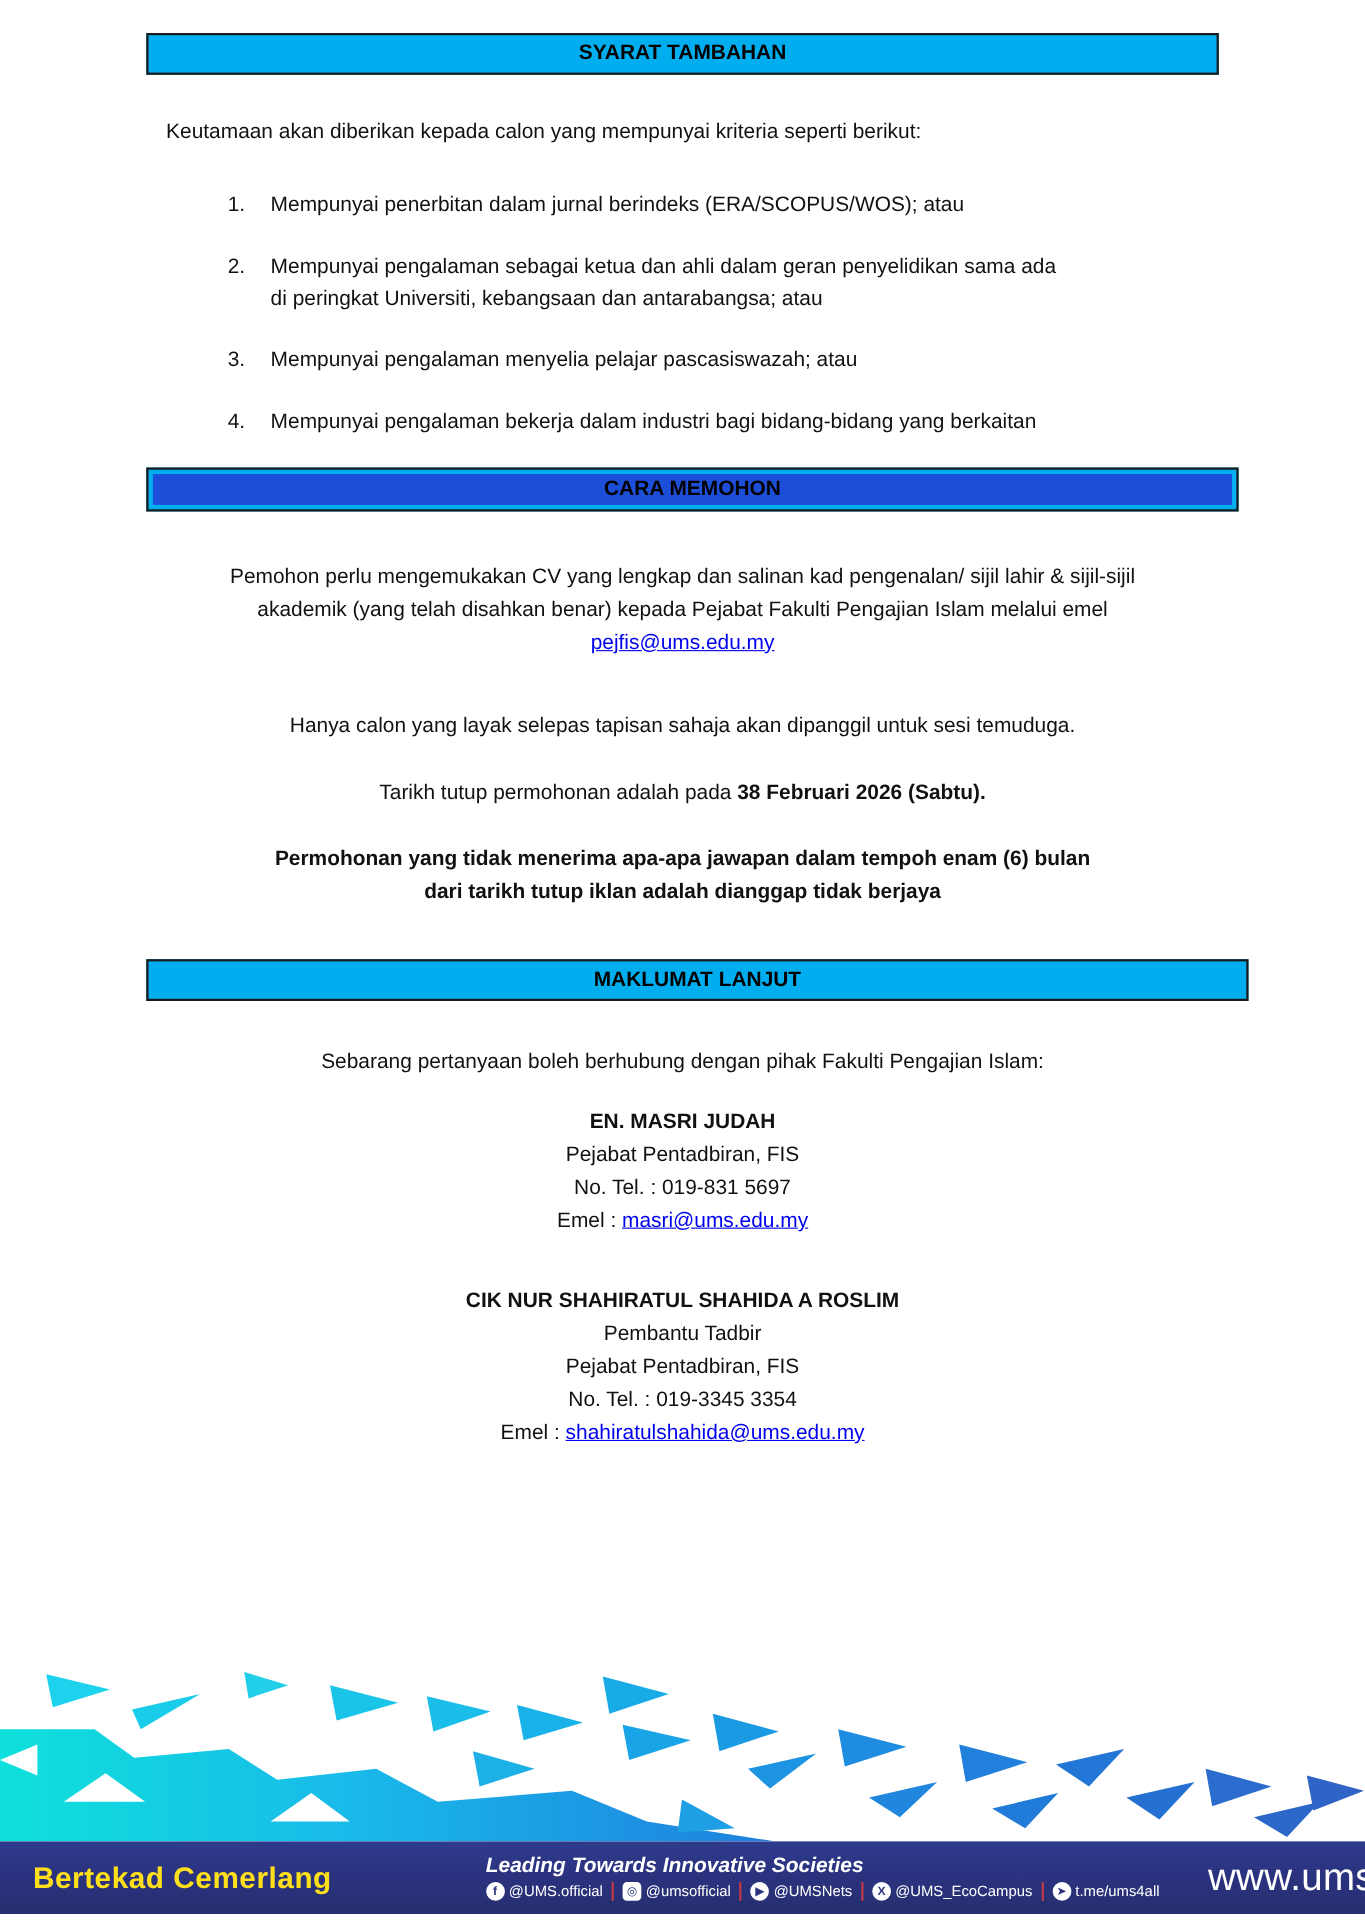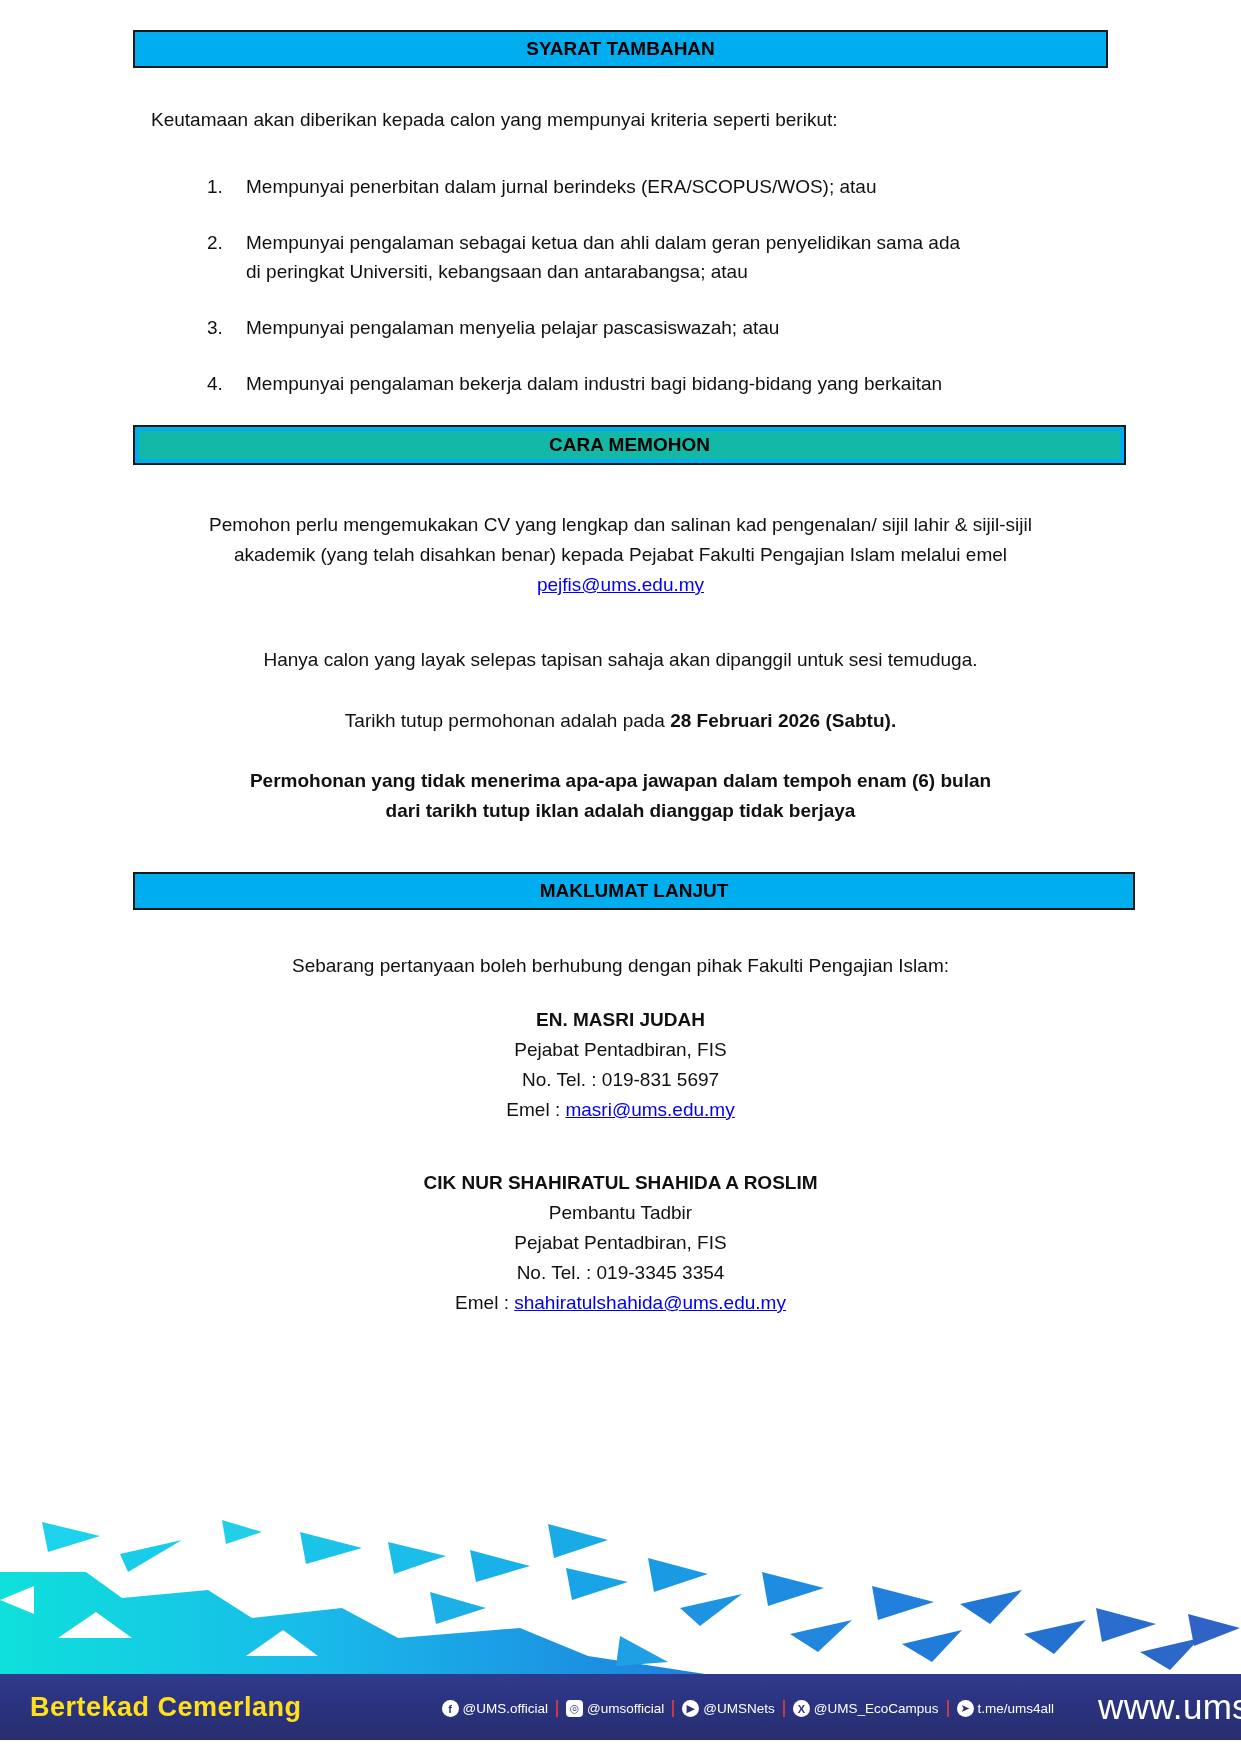--- a/index.html
+++ b/index.html
@@ -23,21 +23,21 @@
     font-size: 19px;
     line-height: 34px;
     color: #000;
   }
   .bar-cyan { background: #00AEEF; }
   .bar-steel {
     background: #00AEEF;
     padding: 4px;
   }
   .bar-steel .inner {
-    background: #14b8a6;
+    background: #1d4ed8;
     line-height: 28px;
     text-align: center;
   }
   .bar1 { margin-top: 30px; width: 975px; }
   .bar2 { margin-top: 27px; width: 993px; }
   .bar3 { margin-top: 46px; width: 1002px; }
 
   .intro {
     margin-top: 37px;
     padding-left: 18px;
@@ -171,21 +171,21 @@
 
     <div class="para p1">
       <span class="narrow">
         <span>Pemohon perlu mengemukakan CV yang lengkap dan salinan kad pengenalan/ sijil lahir &amp; sijil-sijil akademik (yang telah disahkan benar) kepada Pejabat Fakulti Pengajian Islam melalui emel </span><a class="doclink">pejfis@ums.edu.my</a>
       </span>
     </div>
 
     <div class="para p2">Hanya calon yang layak selepas tapisan sahaja akan dipanggil untuk sesi temuduga.</div>
 
     <div class="para p3">
-      <span>Tarikh tutup permohonan adalah pada  </span><b>28 Februari 2026 (Sabtu).</b>
+      <span>Tarikh tutup permohonan adalah pada  </span><b>38 Februari 2026 (Sabtu).</b>
     </div>
 
     <div class="para p4">Permohonan yang tidak menerima apa-apa jawapan dalam tempoh enam (6) bulan
 dari tarikh tutup iklan adalah dianggap tidak berjaya</div>
 
     <div class="bar bar-cyan bar3">
       <span>MAKLUMAT LANJUT</span>
     </div>
 
     <div class="intro3">Sebarang pertanyaan boleh berhubung dengan pihak Fakulti Pengajian Islam:</div>
@@ -246,20 +246,21 @@
     <polygon fill="#2C68CA" points="1140,136 1200,122 1170,154"></polygon>
     <polygon fill="#2F64C6" points="1188,98 1240,112 1194,130"></polygon>
     <polygon fill="#1FA0E5" points="620,120 668,146 616,150"></polygon>
     <polygon fill="#1DB0E7" points="430,76 486,92 436,108"></polygon>
   </svg>
 
   <div class="footer">
     <div class="motto">Bertekad Cemerlang</div>
 
     <div class="center-group">
+      <div class="tagline">Leading Towards Innovative Societies</div>
       <div class="social-row">
         <span class="social-item">
           <span class="sicon">f</span>
           <span>@UMS.official</span>
         </span>
         <span class="sep"></span>
         <span class="social-item">
           <span class="sicon square">◎</span>
           <span>@umsofficial</span>
         </span>

